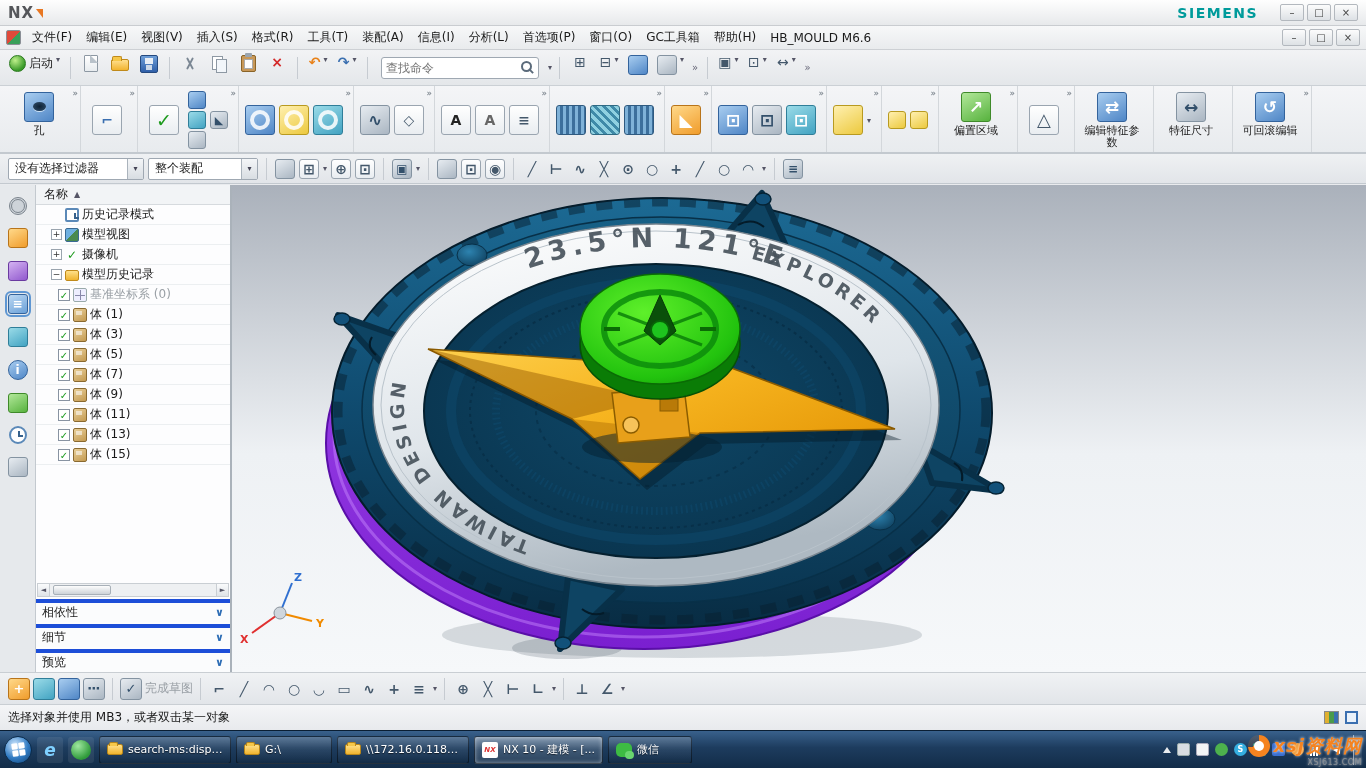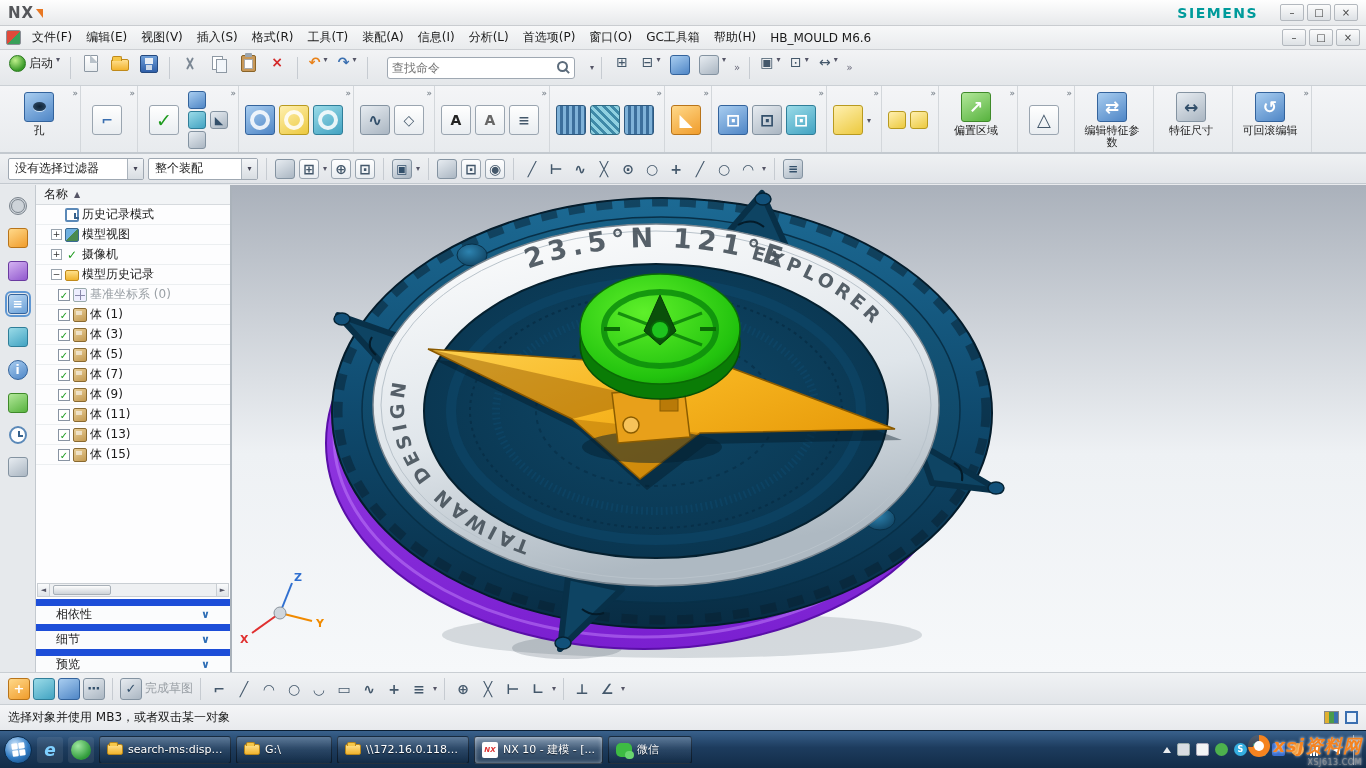--- a/index.html
+++ b/index.html
@@ -18,21 +18,21 @@
   .app-cube{width:15px;height:15px;border-radius:2px;background:linear-gradient(135deg,#e04a3a 0 50%,#3aa05a 50% 100%);border:1px solid #8a8f96;margin-right:4px;flex:none}
   .menu-item{padding:3px 7px;border-radius:2px;white-space:nowrap;cursor:default}
   #menubar .winbtns{margin-left:auto}
   
   #toolbar{position:absolute;top:50px;left:0;right:0;height:36px;background:linear-gradient(#f2f3f5,#e4e7ea);border-bottom:1px solid #cbd0d5;display:flex;align-items:center;gap:3px;padding:0 6px}
   .tbtn{height:26px;min-width:26px;display:inline-flex;justify-content:center;gap:3px;border-radius:3px;padding:0 3px}
   .tsep{width:1px;height:22px;background:#c6cbd1;margin:0 4px;flex:none}
   .dd{font-size:8px;color:#556}
   .more{font-size:10px;color:#667;padding:0 2px}
   .startic{width:17px;height:17px;border-radius:50%;background:radial-gradient(circle at 35% 30%,#bef08a,#3a9a2a 70%);border:1px solid #2a7a1e}
-  .searchbox{display:flex;align-items:center;background:#fff;border:1px solid #9fa8b2;border-radius:3px;height:22px;width:188px;padding:0 4px;gap:0;margin:0 12px}
+  .searchbox{display:flex;align-items:center;background:#fff;border:1px solid #9fa8b2;border-radius:3px;height:22px;width:158px;padding:0 4px;gap:0;margin:0 6px}
   .searchbox input{border:none;outline:none;flex:1;font-size:12px;min-width:0;background:transparent;color:#333}
   .mag{width:13px;height:13px;position:relative;flex:none}
   .mag::before{content:"";position:absolute;width:7px;height:7px;border:2px solid #5b6b7b;border-radius:50%;left:0;top:0}
   .mag::after{content:"";position:absolute;width:6px;height:2px;background:#5b6b7b;transform:rotate(45deg);left:7px;top:9px}
   
   .ic{width:18px;height:18px;position:relative;display:inline-block;flex:none}
   .ic-page{background:linear-gradient(#fff,#e8ecef);border:1px solid #8d98a3;border-radius:1px;width:14px;height:17px}
   .ic-page::after{content:"";position:absolute;right:-1px;top:-1px;border:4px solid transparent;border-left-color:#b9c2ca;border-bottom-color:#b9c2ca}
   .ic-folder{background:linear-gradient(#ffdf8e,#f2b42f);border:1px solid #c08a1a;border-radius:2px;height:12px;margin-top:4px}
   .ic-folder::before{content:"";position:absolute;top:-4px;left:0;width:8px;height:4px;background:#f6c84a;border:1px solid #c08a1a;border-bottom:none;border-radius:2px 2px 0 0}
@@ -107,21 +107,21 @@
   .ti-csys::before{content:"";position:absolute;left:1px;top:6px;width:10px;height:1px;background:#88a}
   .ti-csys::after{content:"";position:absolute;left:6px;top:1px;width:1px;height:10px;background:#88a}
   .ti-body{background:linear-gradient(150deg,#e8cf9a,#c49a50);border:1px solid #8a6a30}
   .ti-body::after{content:"";position:absolute;left:2px;top:2px;width:6px;height:4px;background:rgba(255,255,255,.55)}
   .muted{color:#9aa0a6}
   .tfill{flex:1}
   .hscroll{height:14px;margin:0 1px;background:#eef0f2;border:1px solid #c9ced3;display:flex;align-items:center}
   .harrow{width:12px;height:12px;font-size:7px;display:flex;align-items:center;justify-content:center;color:#556;background:linear-gradient(#fafbfc,#dfe3e7);border-right:1px solid #c9ced3}
   .harrow.r{margin-left:auto;border-left:1px solid #c9ced3;border-right:none}
   .hthumb{width:58px;height:10px;margin-left:3px;background:linear-gradient(#fdfdfd,#cdd3d9);border:1px solid #a8b0b8;border-radius:2px}
-  .section{height:23px;border-top:7px solid #1d4ed8;display:flex;align-items:center;padding:0 20px;margin-top:2px;background:#fbfcfd}
+  .section{height:23px;border-top:4px solid #1d4ed8;display:flex;align-items:center;padding:0 6px;margin-top:2px;background:#fbfcfd}
   .section .chev{margin-left:auto;color:#2d6db5;font-size:11px;font-weight:bold}
   
   #viewport{position:absolute;top:185px;left:232px;right:0;bottom:96px;overflow:hidden}
   .ringtxt{fill:#49545d;opacity:.92;font-family:"DejaVu Sans","Liberation Sans",sans-serif}
   .rt-big{font-size:27px;font-weight:bold;letter-spacing:5px}
   .rt-small{font-size:19px;font-weight:600;letter-spacing:4px}
   
   #sketchbar{position:absolute;left:0;right:0;bottom:64px;height:32px;background:linear-gradient(#f0f2f4,#e2e5e9);border-top:1px solid #c9ced3;display:flex;align-items:center;gap:3px;padding:0 8px}
   .skt{width:22px;height:22px;font-size:13px}
   .disabled-label{color:#9aa0a6}

